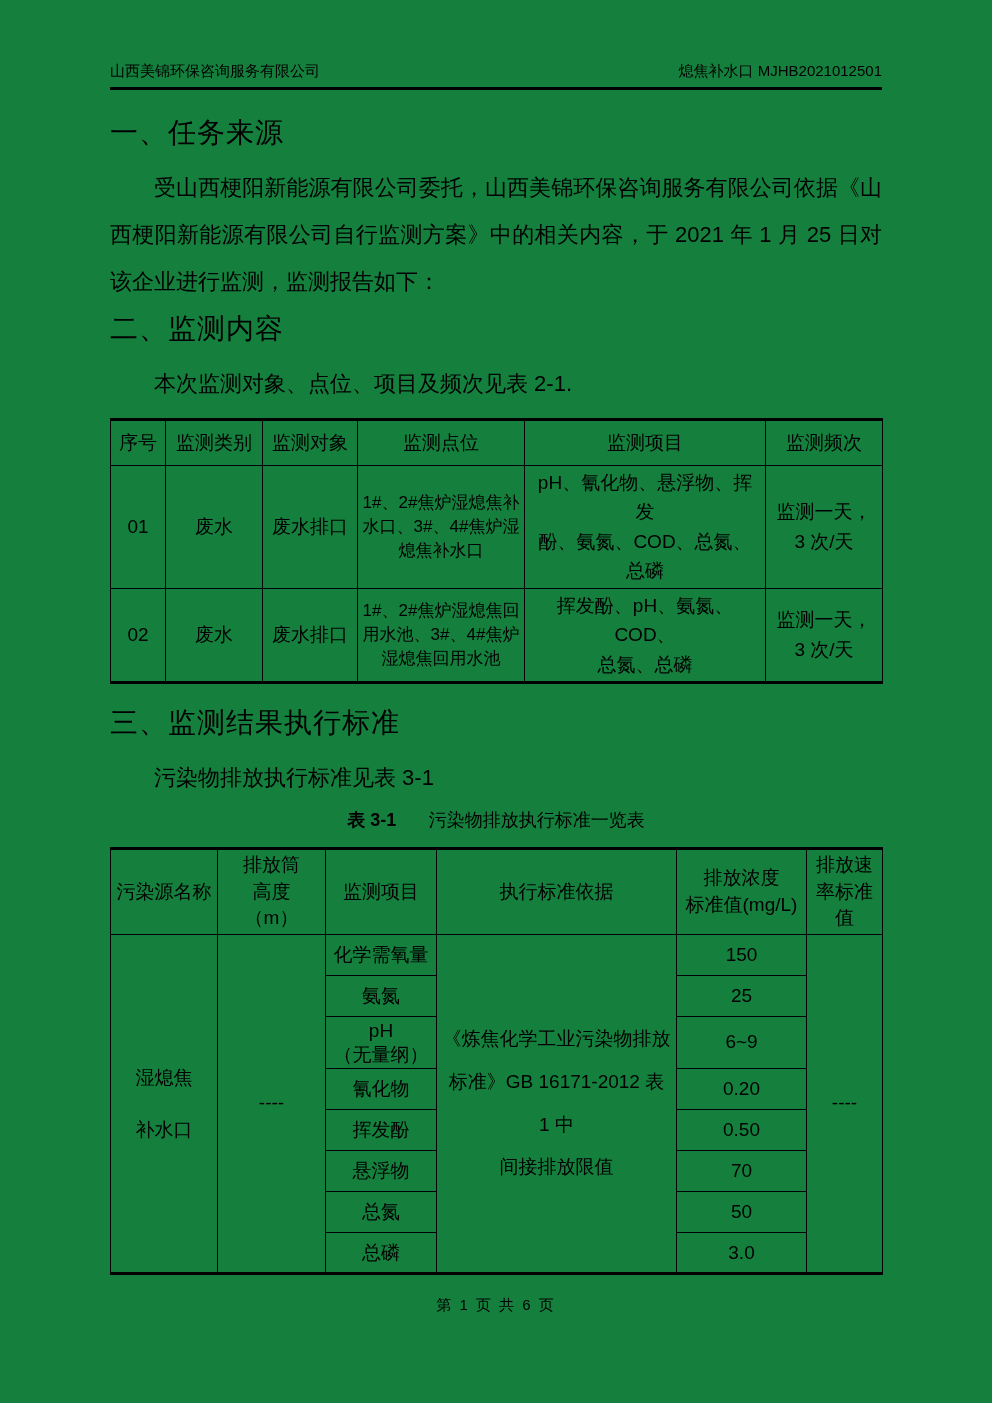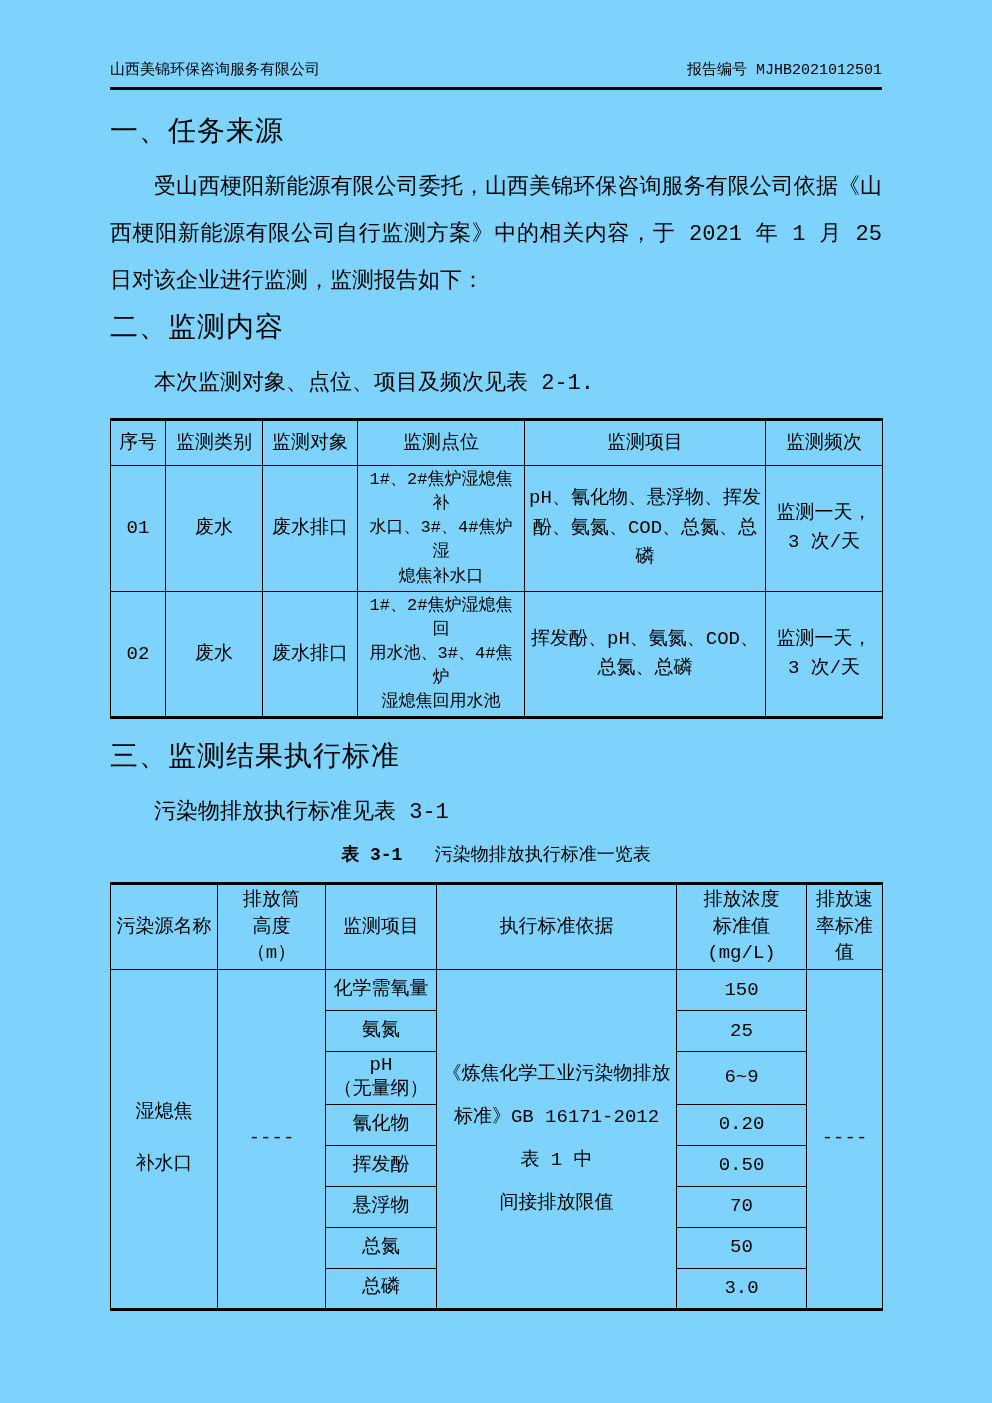--- a/index.html
+++ b/index.html
@@ -1,20 +1,20 @@
 <!DOCTYPE html>
 <html lang="zh"><head>
 <meta charset="utf-8">
 <style>
   html,body { margin:0; padding:0; background:#ffffff; }
   .page {
     position:relative;
     width:992px; height:1403px;
-    background:#7dd3fc; color:#000000;
-    font-family:Liberation Mono, monospace;
+    background:#15803d; color:#000000;
+    font-family:Liberation Sans, sans-serif;
     overflow:hidden; box-sizing:border-box;
   }
   .content { margin:0 110px; width:772px; }
 
   
   .doc-header {
     display:flex; justify-content:space-between; align-items:flex-end;
     padding-top:62px; padding-bottom:7px;
     border-bottom:3px solid #000;
     font-size:15px; line-height:18px;
@@ -62,21 +62,21 @@
   .doc-footer { text-align:center; font-size:15px; margin-top:21px; letter-spacing:2px; }
 </style>
 </head>
 <body>
 
 <div class="page">
   <div class="content">
 
     <div class="doc-header">
       <span>山西美锦环保咨询服务有限公司</span>
-      <span>报告编号 MJHB2021012501</span>
+      <span>熄焦补水口 MJHB2021012501</span>
     </div>
 
     <div class="sec-title">一、任务来源</div>
     <div class="para">受山西梗阳新能源有限公司委托，山西美锦环保咨询服务有限公司依据《山西梗阳新能源有限公司自行监测方案》中的相关内容，于 2021 年 1 月 25 日对该企业进行监测，监测报告如下：</div>
 
     <div class="sec-title" style="margin-top:7px;">二、监测内容</div>
     <div class="para">本次监测对象、点位、项目及频次见表 2-1.</div>
 
 
     <table class="t2">
@@ -194,15 +194,18 @@
           <td class="cell-item-name pre">总氮</td>
           <td>50</td>
         </tr>
         <tr>
           <td class="cell-item-name pre">总磷</td>
           <td>3.0</td>
         </tr>
       </tbody>
     </table>
 
+    <div class="doc-footer">
+      <span>第 1 页 共 6 页</span>
+    </div>
 
   </div>
 </div>
 
 </body></html>

